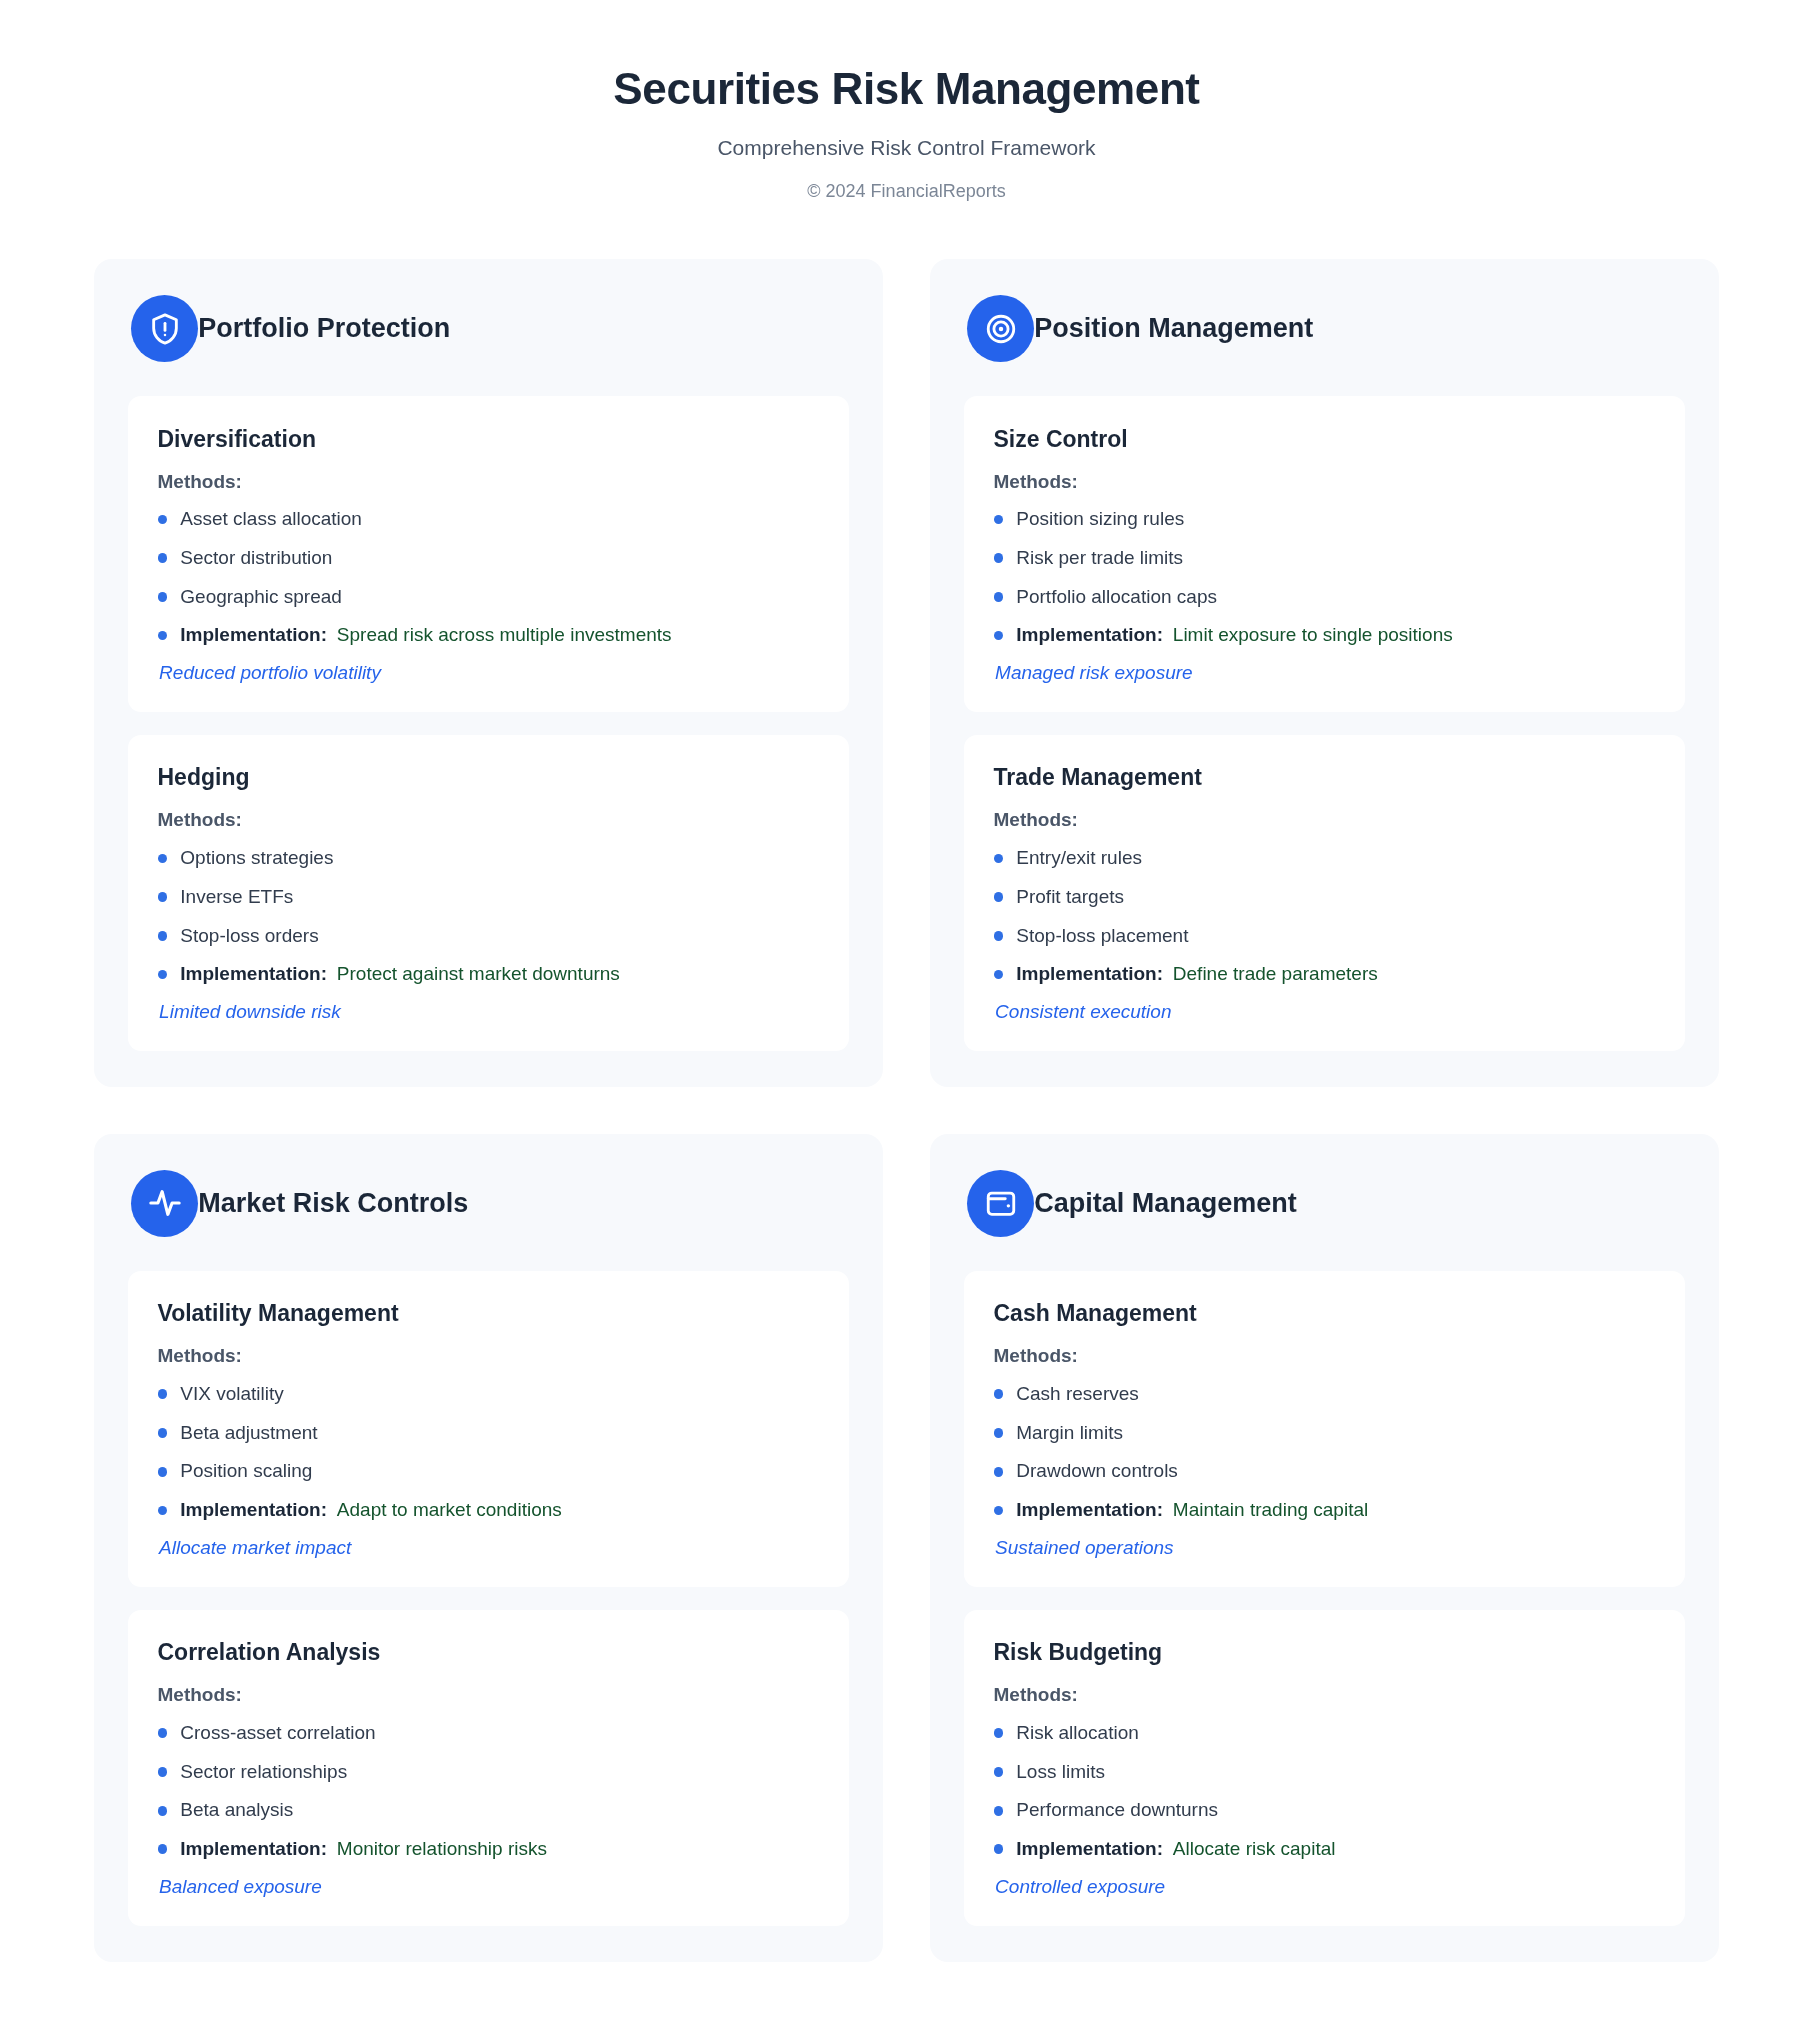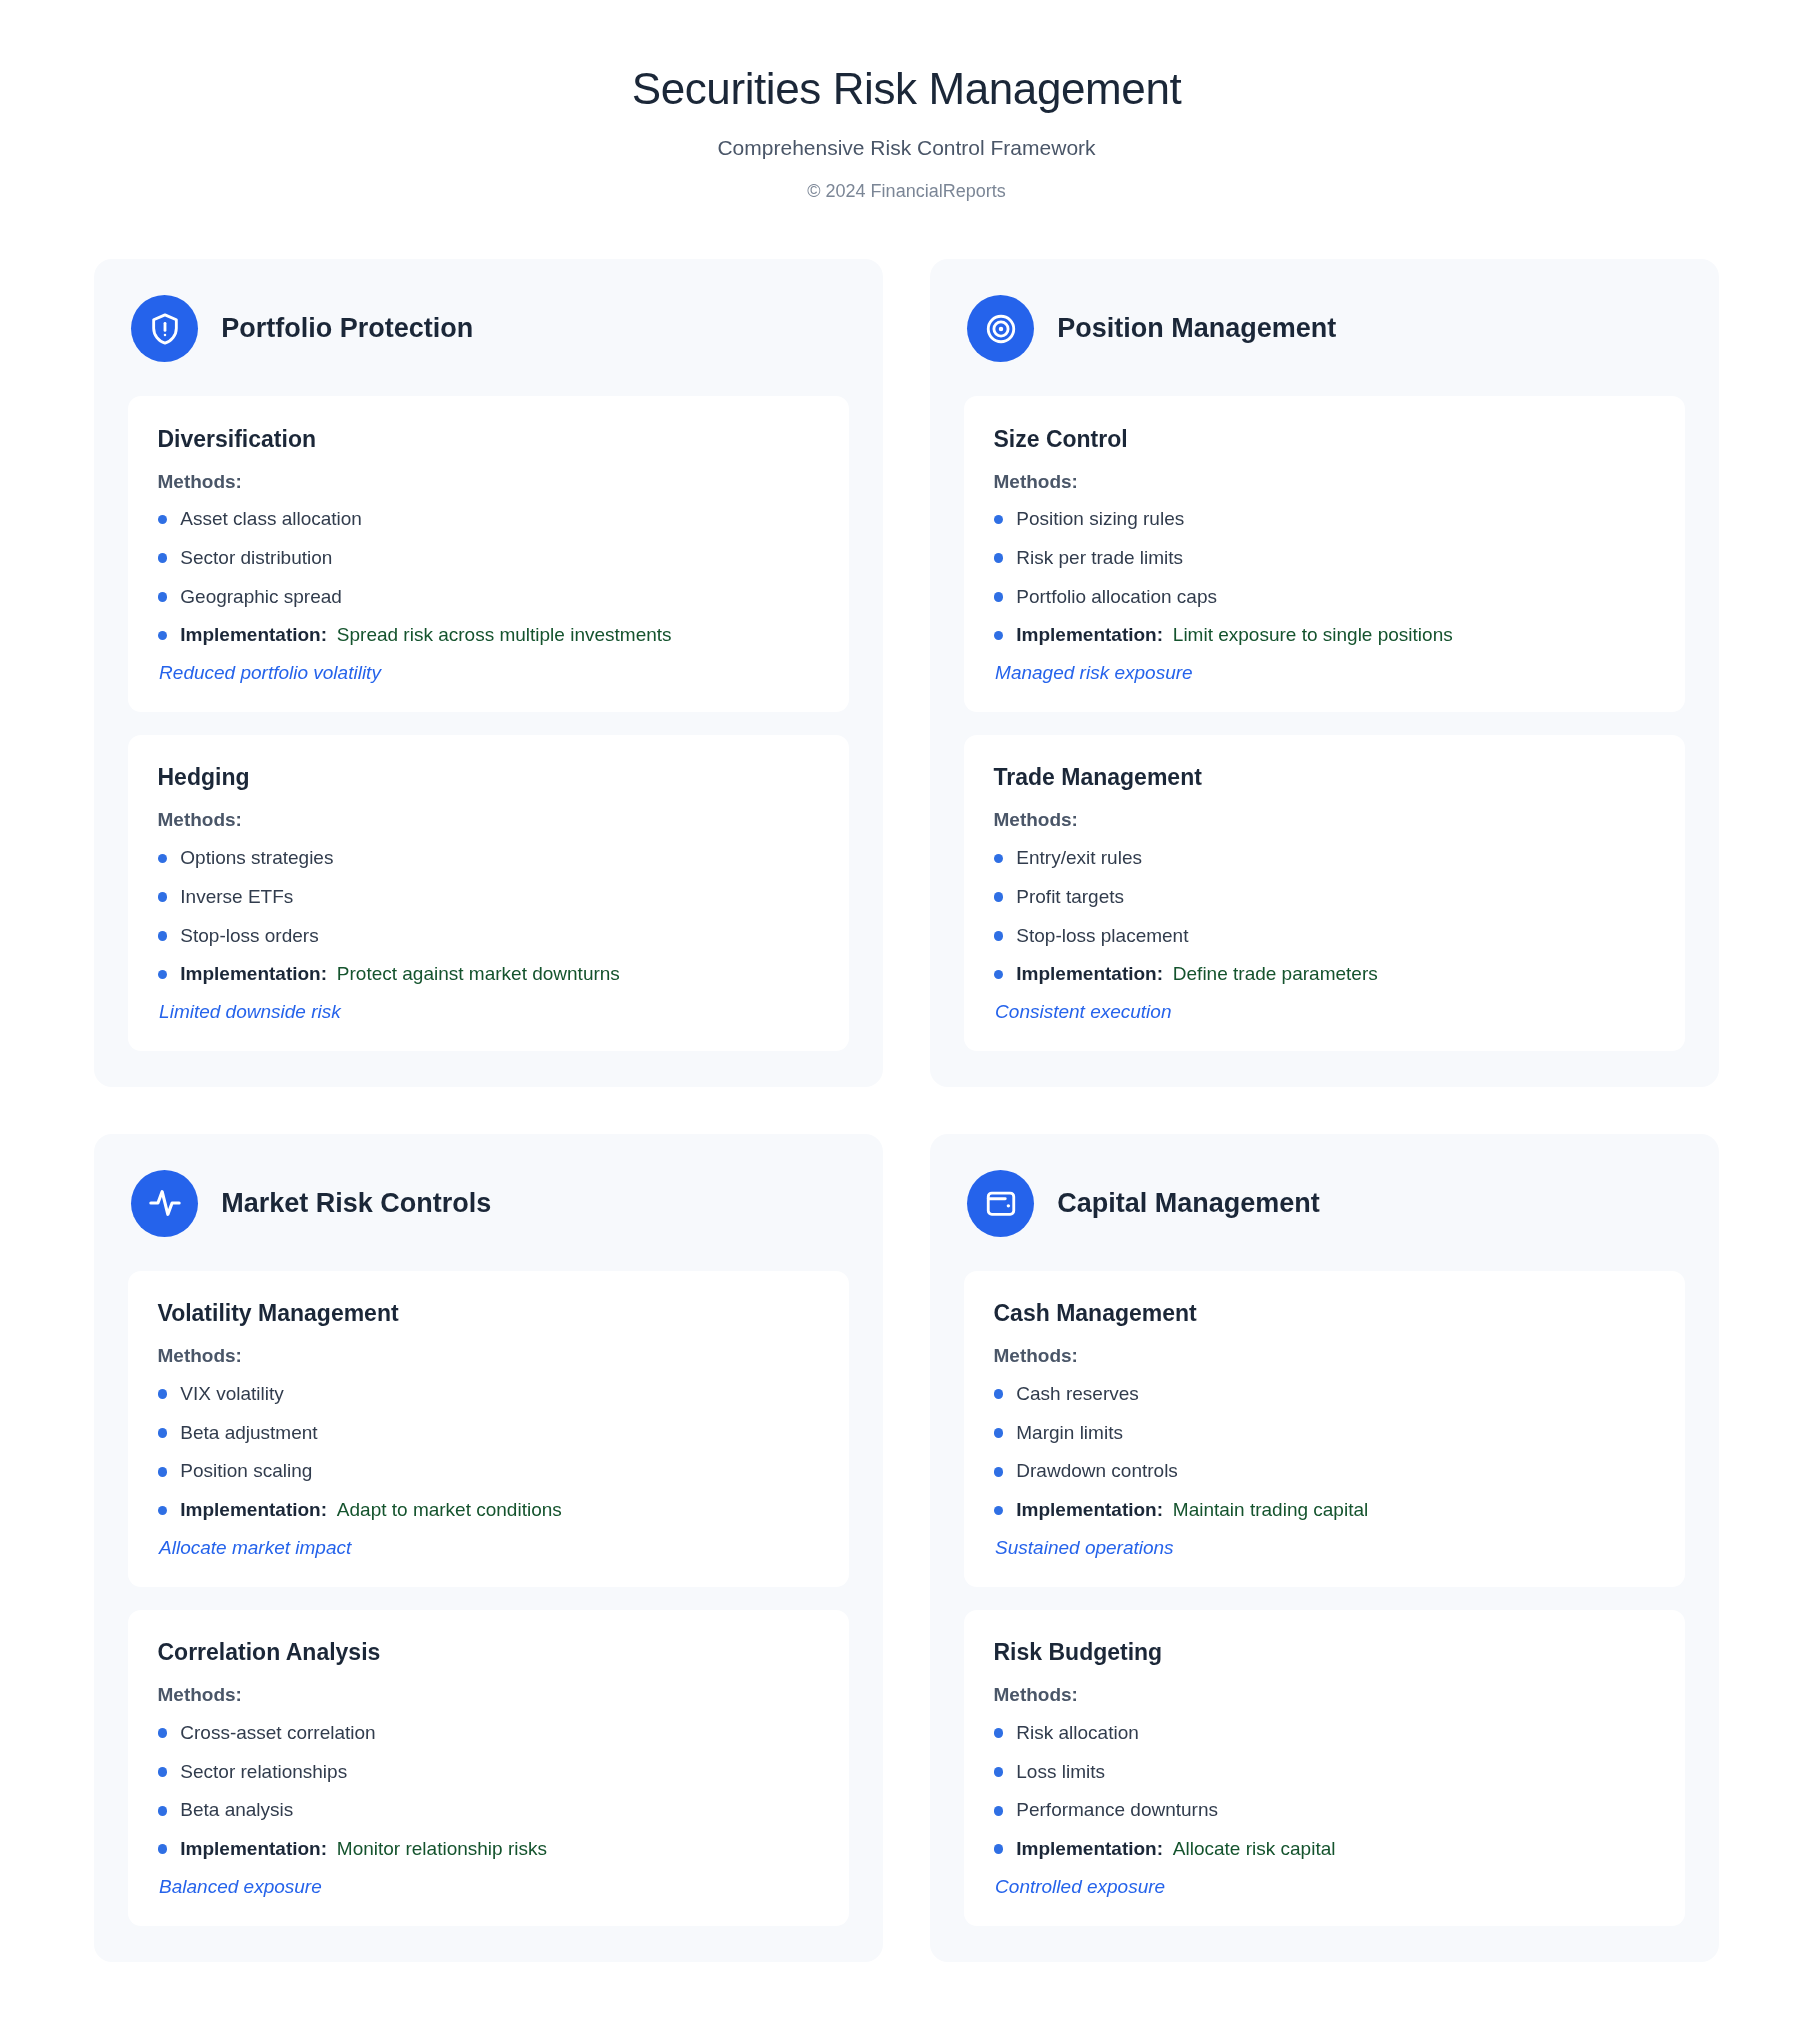--- a/index.html
+++ b/index.html
@@ -11,21 +11,21 @@
   }
   .page {
     width: 1813px;
     min-height: 2038px;
     padding: 64px 94px 49px 94px;
   }
   
   .header { text-align: center; margin-bottom: 57px; }
   .header h1 {
     font-size: 44px;
-    font-weight: normal;
+    font-weight: bold;
     letter-spacing: -0.4px;
     color: #1b2738;
     margin-bottom: 22px;
   }
   .header .subtitle {
     font-size: 21px;
     color: #4a5668;
     margin-bottom: 21px;
     font-weight: normal;
   }
@@ -40,21 +40,20 @@
     gap: 47px 47px;
   }
   .section-card {
     background: #f7f9fc;
     border-radius: 18px;
     padding: 36px 34px 36px 34px;
   }
   .section-head {
     display: flex;
     align-items: center;
-    gap: 23px;
     margin-bottom: 34px;
     padding-left: 3.3px;
   }
   .section-icon {
     width: 67px;
     height: 67px;
     border-radius: 50%;
     background: #2563eb;
     display: flex;
     align-items: center;

